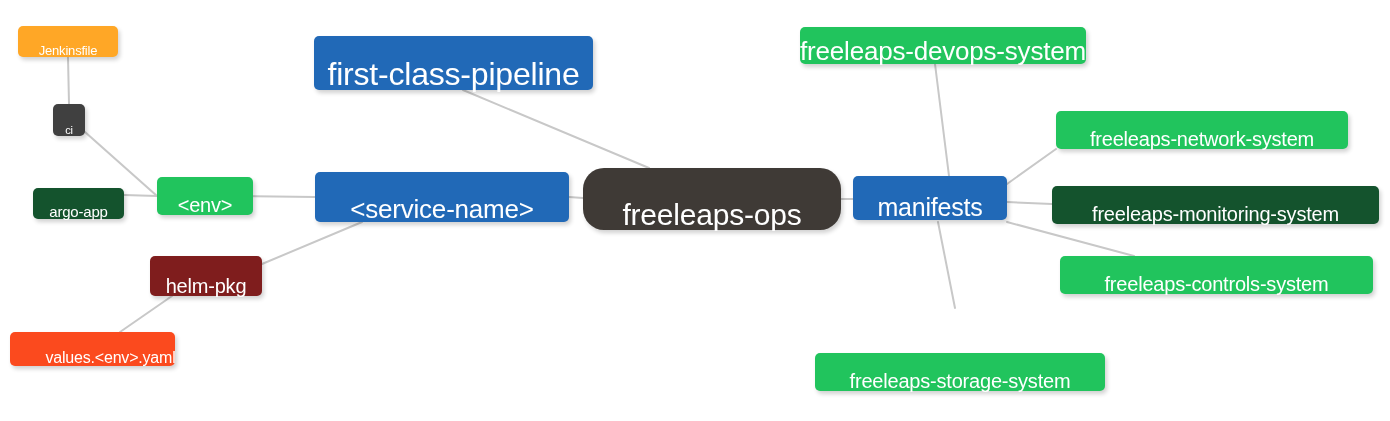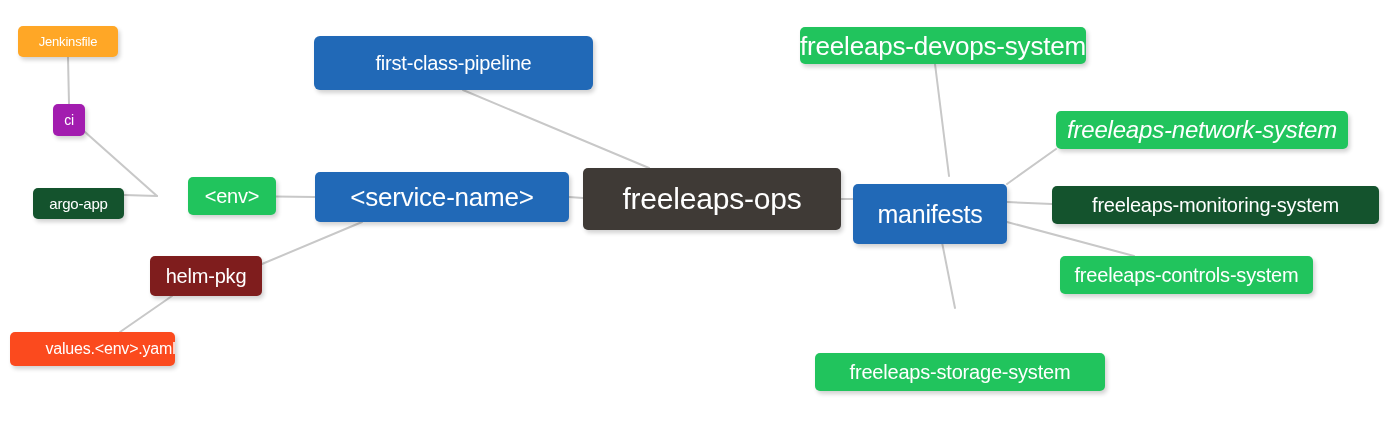--- a/index.html
+++ b/index.html
@@ -23,21 +23,21 @@
     left: 0;
     top: 0;
     width: 1390px;
     height: 421px;
     pointer-events: none;
   }
   .node {
     position: absolute;
     box-sizing: border-box;
     display: flex;
-    align-items: center;
+    align-items: flex-end;
     justify-content: center;
     color: #ffffff;
     border-radius: 5px;
     white-space: nowrap;
     box-shadow: 2px 3px 4px rgba(0,0,0,0.18);
     letter-spacing: -0.2px;
     line-height: 1;
     z-index: 2;
   }
   .node-label {
@@ -62,56 +62,56 @@
       <line x1="949" y1="176" x2="935" y2="64" stroke="#c8c8c8" stroke-width="2" stroke-linecap="round"></line>
       <line x1="1007" y1="184" x2="1056" y2="149" stroke="#c8c8c8" stroke-width="2" stroke-linecap="round"></line>
       <line x1="1007" y1="202" x2="1052" y2="204" stroke="#c8c8c8" stroke-width="2" stroke-linecap="round"></line>
       <line x1="1007" y1="222" x2="1134" y2="256" stroke="#c8c8c8" stroke-width="2" stroke-linecap="round"></line>
       <line x1="938" y1="222" x2="955" y2="308" stroke="#c8c8c8" stroke-width="2" stroke-linecap="round"></line>
     </svg>
   <div id="node-layer">
       <div class="node" style="left: 18px; top: 26px; width: 100px; height: 31px; background: rgb(255, 167, 38); font-size: 13px;">
         <span class="node-label">Jenkinsfile</span>
       </div>
-      <div class="node" style="left: 53px; top: 104px; width: 32px; height: 32px; background: #a21caf; font-size: 14px;">
+      <div class="node" style="left: 53px; top: 104px; width: 32px; height: 32px; background: #404040; font-size: 11px;">
         <span class="node-label">ci</span>
       </div>
       <div class="node" style="left: 33px; top: 188px; width: 91px; height: 31px; background: #14532d; font-size: 15px;">
         <span class="node-label">argo-app</span>
       </div>
-      <div class="node" style="left: 157px; top: 177px; width: 88px; height: 38px; background: rgb(33, 196, 93); font-size: 20px; margin-left: 31px;">
+      <div class="node" style="left: 157px; top: 177px; width: 96px; height: 38px; background: rgb(33, 196, 93); font-size: 20px;">
         <span class="node-label">&lt;env&gt;</span>
       </div>
       <div class="node" style="left: 150px; top: 256px; width: 112px; height: 40px; background: #7f1d1d; font-size: 20px;">
         <span class="node-label">helm-pkg</span>
       </div>
       <div class="node" style="left: 10px; top: 332px; width: 165px; height: 34px; background: rgb(251, 74, 30); font-size: 16px; padding-left: 36px;">
         <span class="node-label">values.&lt;env&gt;.yaml</span>
       </div>
-      <div class="node" style="left: 314px; top: 36px; width: 279px; height: 54px; background: rgb(33, 105, 183); font-size: 20px; border-radius: 6px;">
+      <div class="node" style="left: 314px; top: 36px; width: 279px; height: 54px; background: rgb(33, 105, 183); font-size: 32px;">
         <span class="node-label">first-class-pipeline</span>
       </div>
       <div class="node" style="left: 315px; top: 172px; width: 254px; height: 50px; background: rgb(33, 105, 183); font-size: 26px;">
         <span class="node-label">&lt;service-name&gt;</span>
       </div>
-      <div class="node" style="left: 583px; top: 168px; width: 258px; height: 62px; background: rgb(63, 58, 54); font-size: 30px;">
+      <div class="node" style="left: 583px; top: 168px; width: 258px; height: 62px; background: rgb(63, 58, 54); font-size: 30px; border-radius: 21px;">
         <span class="node-label">freeleaps-ops</span>
       </div>
-      <div class="node" style="left: 853px; top: 184px; width: 154px; height: 60px; background: rgb(33, 105, 183); font-size: 25px;">
+      <div class="node" style="left: 853px; top: 176px; width: 154px; height: 44px; background: rgb(33, 105, 183); font-size: 25px;">
         <span class="node-label">manifests</span>
       </div>
       <div class="node" style="left: 800px; top: 27px; width: 286px; height: 37px; background: rgb(33, 196, 93); font-size: 26px;">
         <span class="node-label">freeleaps-devops-system</span>
       </div>
-      <div class="node" style="left: 1056px; top: 111px; width: 292px; height: 38px; background: rgb(33, 196, 93); font-size: 24px; font-style: italic;">
+      <div class="node" style="left: 1056px; top: 111px; width: 292px; height: 38px; background: rgb(33, 196, 93); font-size: 20px;">
         <span class="node-label">freeleaps-network-system</span>
       </div>
       <div class="node" style="left: 1052px; top: 186px; width: 327px; height: 38px; background: #14532d; font-size: 20px;">
         <span class="node-label">freeleaps-monitoring-system</span>
       </div>
-      <div class="node" style="left: 1060px; top: 256px; width: 253px; height: 38px; background: rgb(33, 196, 93); font-size: 20px;">
+      <div class="node" style="left: 1060px; top: 256px; width: 313px; height: 38px; background: rgb(33, 196, 93); font-size: 20px;">
         <span class="node-label">freeleaps-controls-system</span>
       </div>
       <div class="node" style="left: 815px; top: 308px; width: 290px; height: 38px; background: rgb(33, 196, 93); font-size: 20px; margin-top: 45px;">
         <span class="node-label">freeleaps-storage-system</span>
       </div>
     </div>
 </div>
 
 </body></html>

